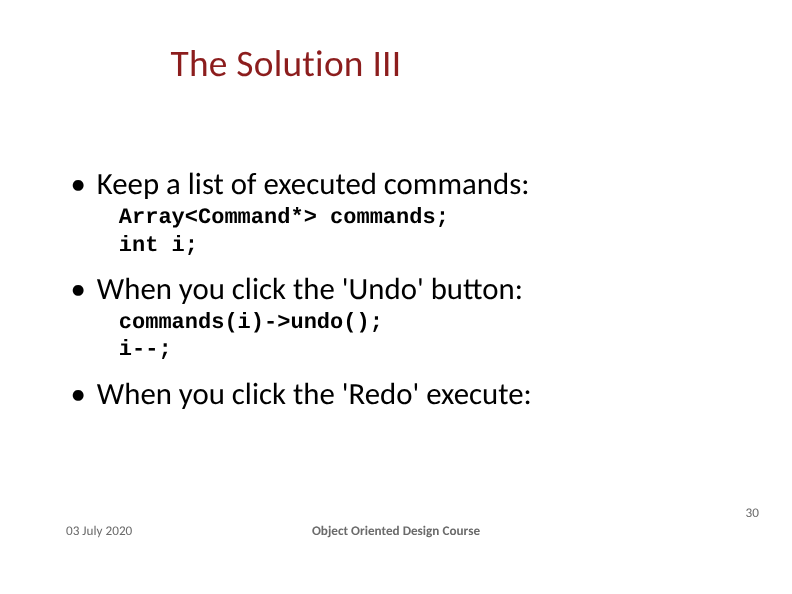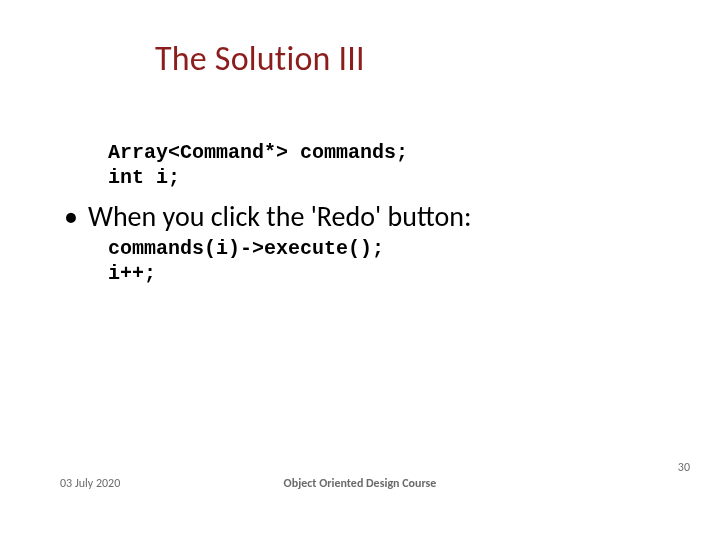--- a/index.html
+++ b/index.html
@@ -84,29 +84,35 @@
 </style>
 </head>
 <body>
 
 <div class="slide">
 
   <div class="title">The Solution III</div>
 
   <div class="body">
 
+    <div class="bullet">
+      <span>Keep a list of executed commands:</span>
+    </div>
     <div class="code">Array&lt;Command*&gt; commands;
 int i;</div>
 
+    <div class="bullet">
+      <span>When you click the 'Undo' button:</span>
+    </div>
+    <div class="code">commands(i)-&gt;undo();
+i--;</div>
 
     <div class="bullet">
-      <span>When you click the 'Redo' button:</span>
+      <span>When you click the 'Redo' execute:</span>
     </div>
-    <div class="code">commands(i)-&gt;execute();
-i++;</div>
 
   </div>
 
   <div class="footer">
     <span class="date">03 July 2020</span>
     <span class="course">Object Oriented Design Course</span>
     <span class="pagenum">30</span>
   </div>
 
 </div>

